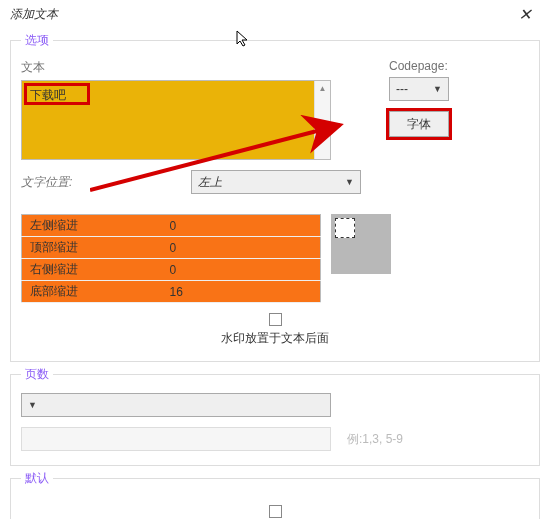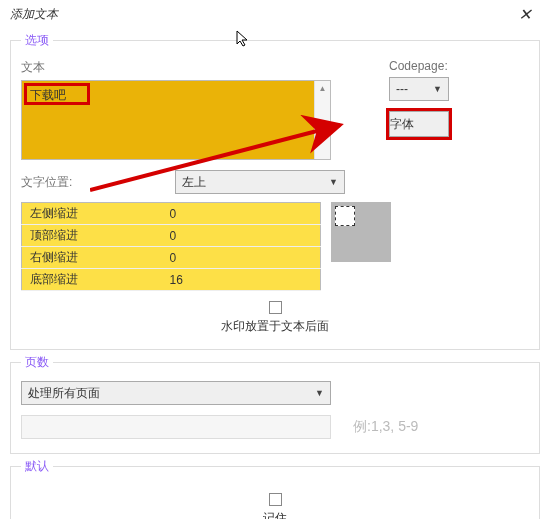--- a/index.html
+++ b/index.html
@@ -97,44 +97,46 @@
     padding: 0 6px;
   }
   .select .chev, select + .chev { font-size: 9px; color: #444; }
   .btn {
     border: 1px solid #aaa;
     background: #efefef;
     width: 60px;
     height: 26px;
     display: inline-flex;
     align-items: center;
+    justify-content: center;
     margin-top: 10px;
     position: relative;
   }
   .btn-hl {
     position: absolute;
     top: -4px; left: -4px; right: -4px; bottom: -4px;
     border: 3px solid #d40000;
     pointer-events: none;
   }
   .pos-row {
     display: flex;
     align-items: center;
-    gap: 4px;
-    margin-bottom: 8px;
+    gap: 20px;
+    margin-bottom: 20px;
     margin-top: 6px;
+    font-style: italic;
   }
   .pos-row .label { margin: 0; width: 150px; }
   .pos-row .select { width: 170px; }
   .indent-row { display: flex; gap: 10px; align-items: flex-start; }
   .indent-table {
     border: 1px solid #bbb;
     width: 300px;
     border-collapse: collapse;
-    background: #fde047;
+    background: #f97316;
   }
   .indent-table td {
     border-bottom: 1px solid #eee;
     padding: 2px 8px;
     font-size: 12px;
     height: 18px;
   }
   .indent-table td:first-child { width: 140px; }
   .swatch {
     width: 60px; height: 60px;
@@ -164,22 +166,22 @@
   .page-select { width: 310px; }
   .disabled-input {
     border: 1px solid #ddd;
     background: #f6f6f6;
     width: 310px;
     height: 24px;
     display: inline-block;
   }
   .placeholder-txt {
     color: #bbb;
-    font-size: 14px;
-    margin-left: 22px;
+    font-size: 12px;
+    margin-left: 16px;
   }
   .page-input-row { display:flex; align-items:center; margin-top:10px;}
   .arrow {
     position: absolute;
     pointer-events: none;
   }
   .cursor {
     position: absolute;
     left: 236px;
     top: 30px;
@@ -258,21 +260,20 @@
 
   <div class="chk-row">
     <span class="chkbox"></span>
     <span>水印放置于文本后面</span>
   </div>
 </fieldset>
 
 <fieldset>
   <legend>页数</legend>
   <div class="select page-select">
-    <span>处理所有页面</span>
     <span class="chev">▼</span>
   </div>
   <div class="page-input-row">
     <span class="disabled-input"></span>
     <span class="placeholder-txt">例:1,3, 5-9</span>
   </div>
 </fieldset>
 
 <fieldset style="border-bottom:none;font-family:Liberation Mono, monospace;">
   <legend>默认</legend>

